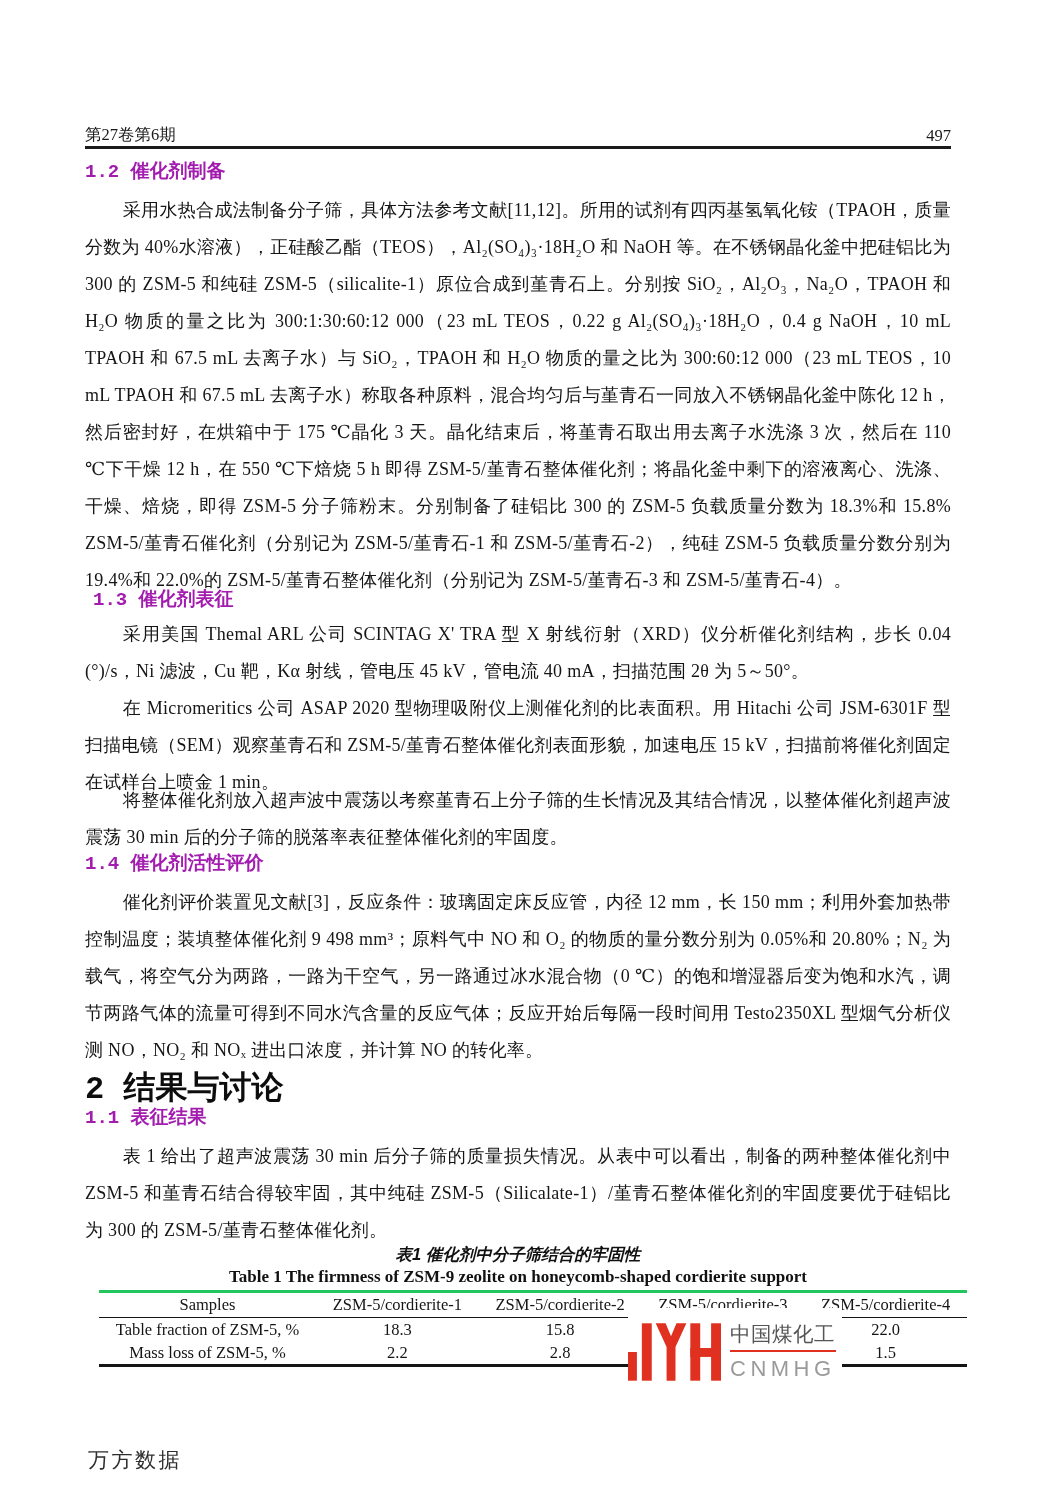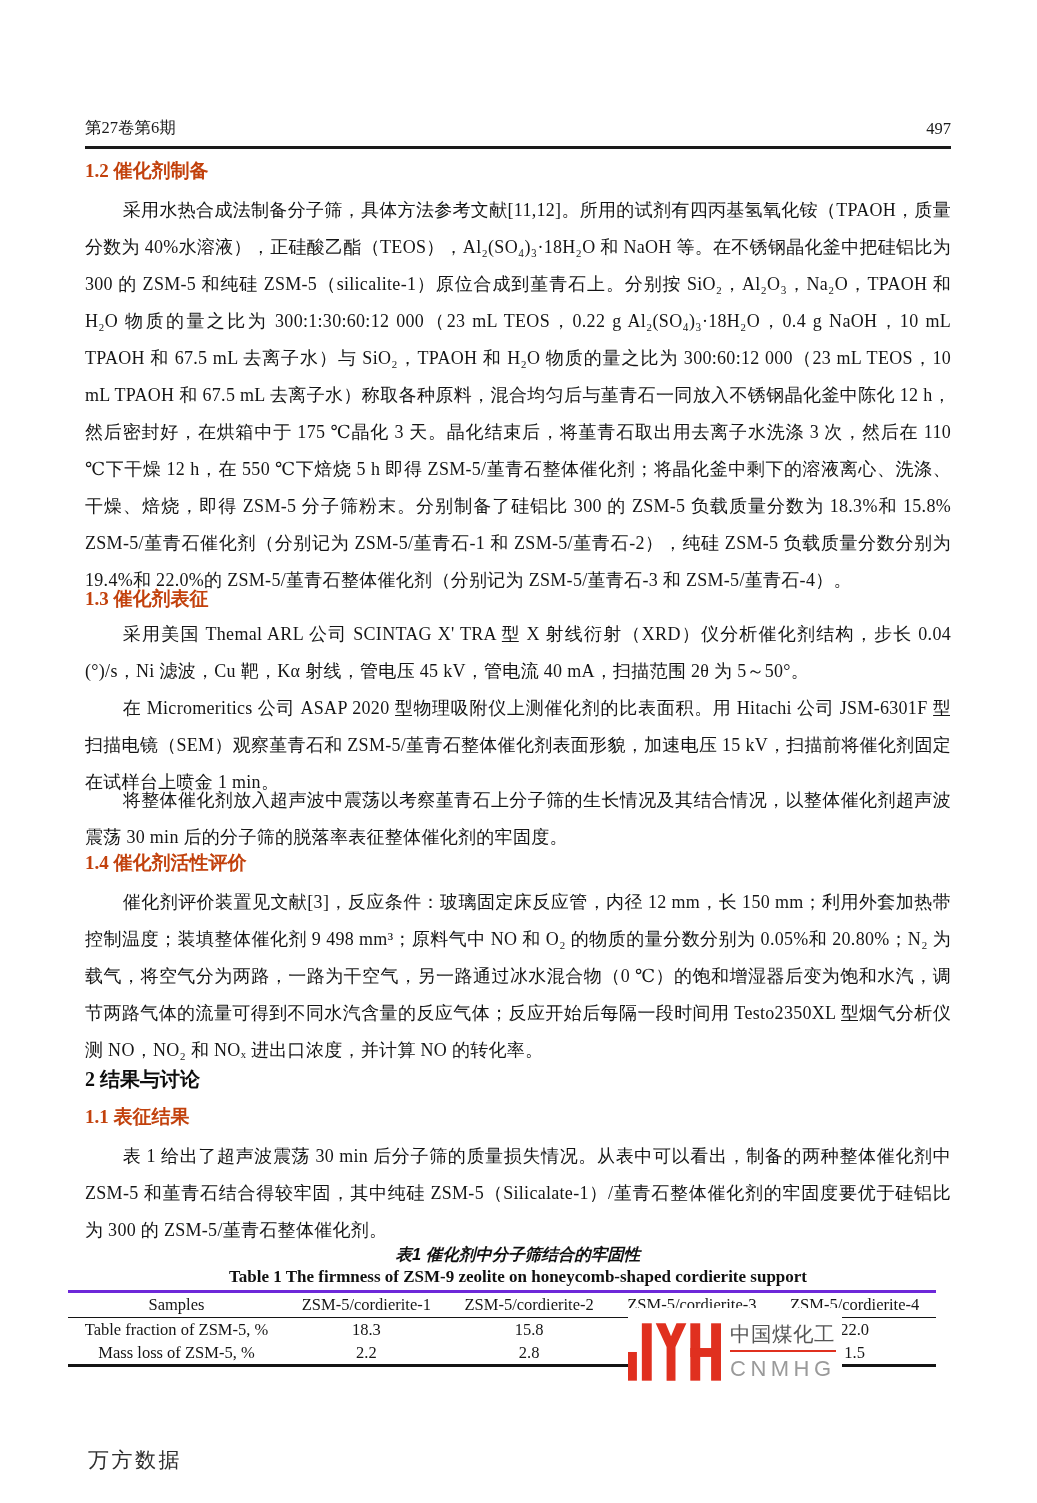--- a/index.html
+++ b/index.html
@@ -8,56 +8,56 @@
     position:relative; width:1037px; height:1503px;
     background:#ffffff; overflow:hidden;
     font-family:"Liberation Serif","DejaVu Serif",serif;
     color:#1b1b1b;
   }
   .abs { position:absolute; }
   
   .running-head {
     left:85px; top:112px; width:866px; height:37px;
     display:flex; justify-content:space-between; align-items:flex-end;
-    border-bottom:3px solid #1a1a1a; padding-bottom:7px;
+    border-bottom:3px solid #1a1a1a; padding-bottom:0;
     font-size:16.5px;
   }
   .running-head .mid { flex:1; text-align:center; font-size:17px; }
   
   .h-sub {
     left:85px; width:866px;
-    font-family:Liberation Serif, serif;
-    font-weight:bold; font-size:19px; color:#c2410c;
+    font-family:Liberation Mono, monospace;
+    font-weight:bold; font-size:19px; color:#a21caf;
   }
   .h-main {
     left:85px; width:866px;
-    font-family:Liberation Serif, serif;
-    font-weight:bold; font-size:20px; color:#0d0d0d;
+    font-family:Liberation Mono, monospace;
+    font-weight:bold; font-size:32px; color:#0d0d0d;
   }
   
   .para {
     left:85px; width:866px;
     font-size:18px; line-height:37px; letter-spacing:0.3px;
     text-align:justify; text-indent:2.1em; color:#151515;
   }
   
   .tbl-title-zh {
     left:85px; width:866px; text-align:center;
     font-family:"Liberation Sans","DejaVu Sans",sans-serif;
     font-weight:bold; font-size:16.5px; color:#111;
   }
   .tbl-title-en {
     left:85px; width:866px; text-align:center;
     font-weight:bold; font-size:17px; color:#111;
   }
   
   table.t1 {
-    left:68px; width:868px; position:absolute;
+    left:99px; width:868px; position:absolute;
     border-collapse:collapse; table-layout:fixed;
-    border-top:3px solid #6d28d9; border-bottom:3px solid #141414;
+    border-top:3px solid #22c55e; border-bottom:3px solid #141414;
     font-size:16.5px; color:#151515;
   }
   table.t1 th {
     font-weight:normal; height:26px; text-align:center; vertical-align:middle;
     border-bottom:1.6px solid #141414;
   }
   table.t1 td { height:24px; text-align:center; vertical-align:middle; }
   table.t1 .c0 { width:25%; }
   table.t1 .c  { width:18.75%; }
   
@@ -90,21 +90,21 @@
 <div class="canvas">
 
   <div class="abs running-head">
     <span>第27卷第6期</span>
     <span>497</span>
   </div>
 
   <div class="abs h-sub" style="top:158px;">1.2 催化剂制备</div>
   <div class="abs para" style="top:192px;">采用水热合成法制备分子筛，具体方法参考文献[11,12]。所用的试剂有四丙基氢氧化铵（TPAOH，质量分数为 40%水溶液），正硅酸乙酯（TEOS），Al₂(SO₄)₃·18H₂O 和 NaOH 等。在不锈钢晶化釜中把硅铝比为 300 的 ZSM-5 和纯硅 ZSM-5（silicalite-1）原位合成到堇青石上。分别按 SiO₂，Al₂O₃，Na₂O，TPAOH 和 H₂O 物质的量之比为 300:1:30:60:12 000（23 mL TEOS，0.22 g Al₂(SO₄)₃·18H₂O，0.4 g NaOH，10 mL TPAOH 和 67.5 mL 去离子水）与 SiO₂，TPAOH 和 H₂O 物质的量之比为 300:60:12 000（23 mL TEOS，10 mL TPAOH 和 67.5 mL 去离子水）称取各种原料，混合均匀后与堇青石一同放入不锈钢晶化釜中陈化 12 h，然后密封好，在烘箱中于 175 ℃晶化 3 天。晶化结束后，将堇青石取出用去离子水洗涤 3 次，然后在 110 ℃下干燥 12 h，在 550 ℃下焙烧 5 h 即得 ZSM-5/堇青石整体催化剂；将晶化釜中剩下的溶液离心、洗涤、干燥、焙烧，即得 ZSM-5 分子筛粉末。分别制备了硅铝比 300 的 ZSM-5 负载质量分数为 18.3%和 15.8% ZSM-5/堇青石催化剂（分别记为 ZSM-5/堇青石-1 和 ZSM-5/堇青石-2），纯硅 ZSM-5 负载质量分数分别为 19.4%和 22.0%的 ZSM-5/堇青石整体催化剂（分别记为 ZSM-5/堇青石-3 和 ZSM-5/堇青石-4）。</div>
 
-  <div class="abs h-sub" style="top:586px;">1.3 催化剂表征</div>
+  <div class="abs h-sub" style="top:586px;margin-left:8px;">1.3 催化剂表征</div>
   <div class="abs para" style="top:616px;">采用美国 Themal ARL 公司 SCINTAG X' TRA 型 X 射线衍射（XRD）仪分析催化剂结构，步长 0.04 (°)/s，Ni 滤波，Cu 靶，Kα 射线，管电压 45 kV，管电流 40 mA，扫描范围 2θ 为 5～50°。</div>
   <div class="abs para" style="top:690px;">在 Micromeritics 公司 ASAP 2020 型物理吸附仪上测催化剂的比表面积。用 Hitachi 公司 JSM-6301F 型扫描电镜（SEM）观察堇青石和 ZSM-5/堇青石整体催化剂表面形貌，加速电压 15 kV，扫描前将催化剂固定在试样台上喷金 1 min。</div>
   <div class="abs para" style="top:782px;">将整体催化剂放入超声波中震荡以考察堇青石上分子筛的生长情况及其结合情况，以整体催化剂超声波震荡 30 min 后的分子筛的脱落率表征整体催化剂的牢固度。</div>
 
   <div class="abs h-sub" style="top:850px;">1.4 催化剂活性评价</div>
   <div class="abs para" style="top:884px;">催化剂评价装置见文献[3]，反应条件：玻璃固定床反应管，内径 12 mm，长 150 mm；利用外套加热带控制温度；装填整体催化剂 9 498 mm³；原料气中 NO 和 O₂ 的物质的量分数分别为 0.05%和 20.80%；N₂ 为载气，将空气分为两路，一路为干空气，另一路通过冰水混合物（0 ℃）的饱和增湿器后变为饱和水汽，调节两路气体的流量可得到不同水汽含量的反应气体；反应开始后每隔一段时间用 Testo2350XL 型烟气分析仪测 NO，NO₂ 和 NOₓ 进出口浓度，并计算 NO 的转化率。</div>
 
   <div class="abs h-main" style="top:1066px;">2 结果与讨论</div>
   <div class="abs h-sub" style="top:1104px;">1.1 表征结果</div>
   <div class="abs para" style="top:1138px;">表 1 给出了超声波震荡 30 min 后分子筛的质量损失情况。从表中可以看出，制备的两种整体催化剂中 ZSM-5 和堇青石结合得较牢固，其中纯硅 ZSM-5（Silicalate-1）/堇青石整体催化剂的牢固度要优于硅铝比为 300 的 ZSM-5/堇青石整体催化剂。</div>

